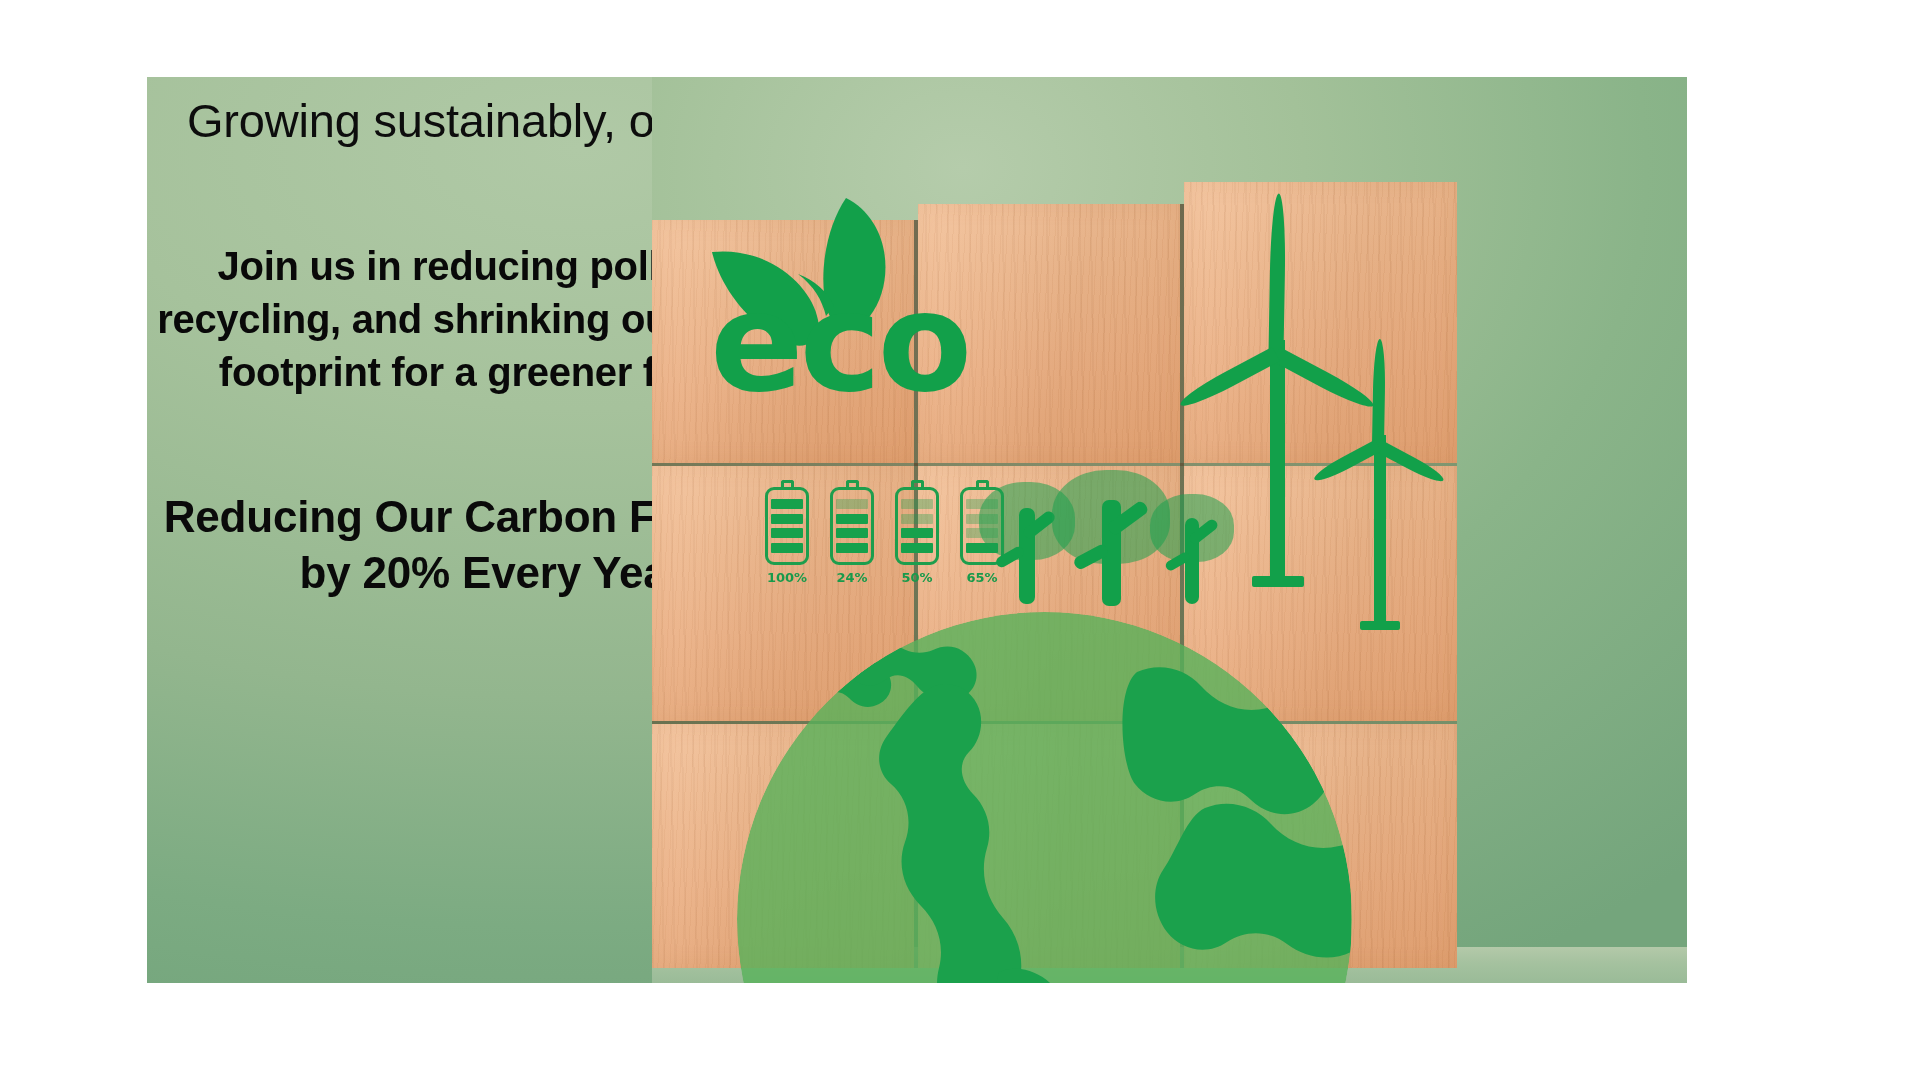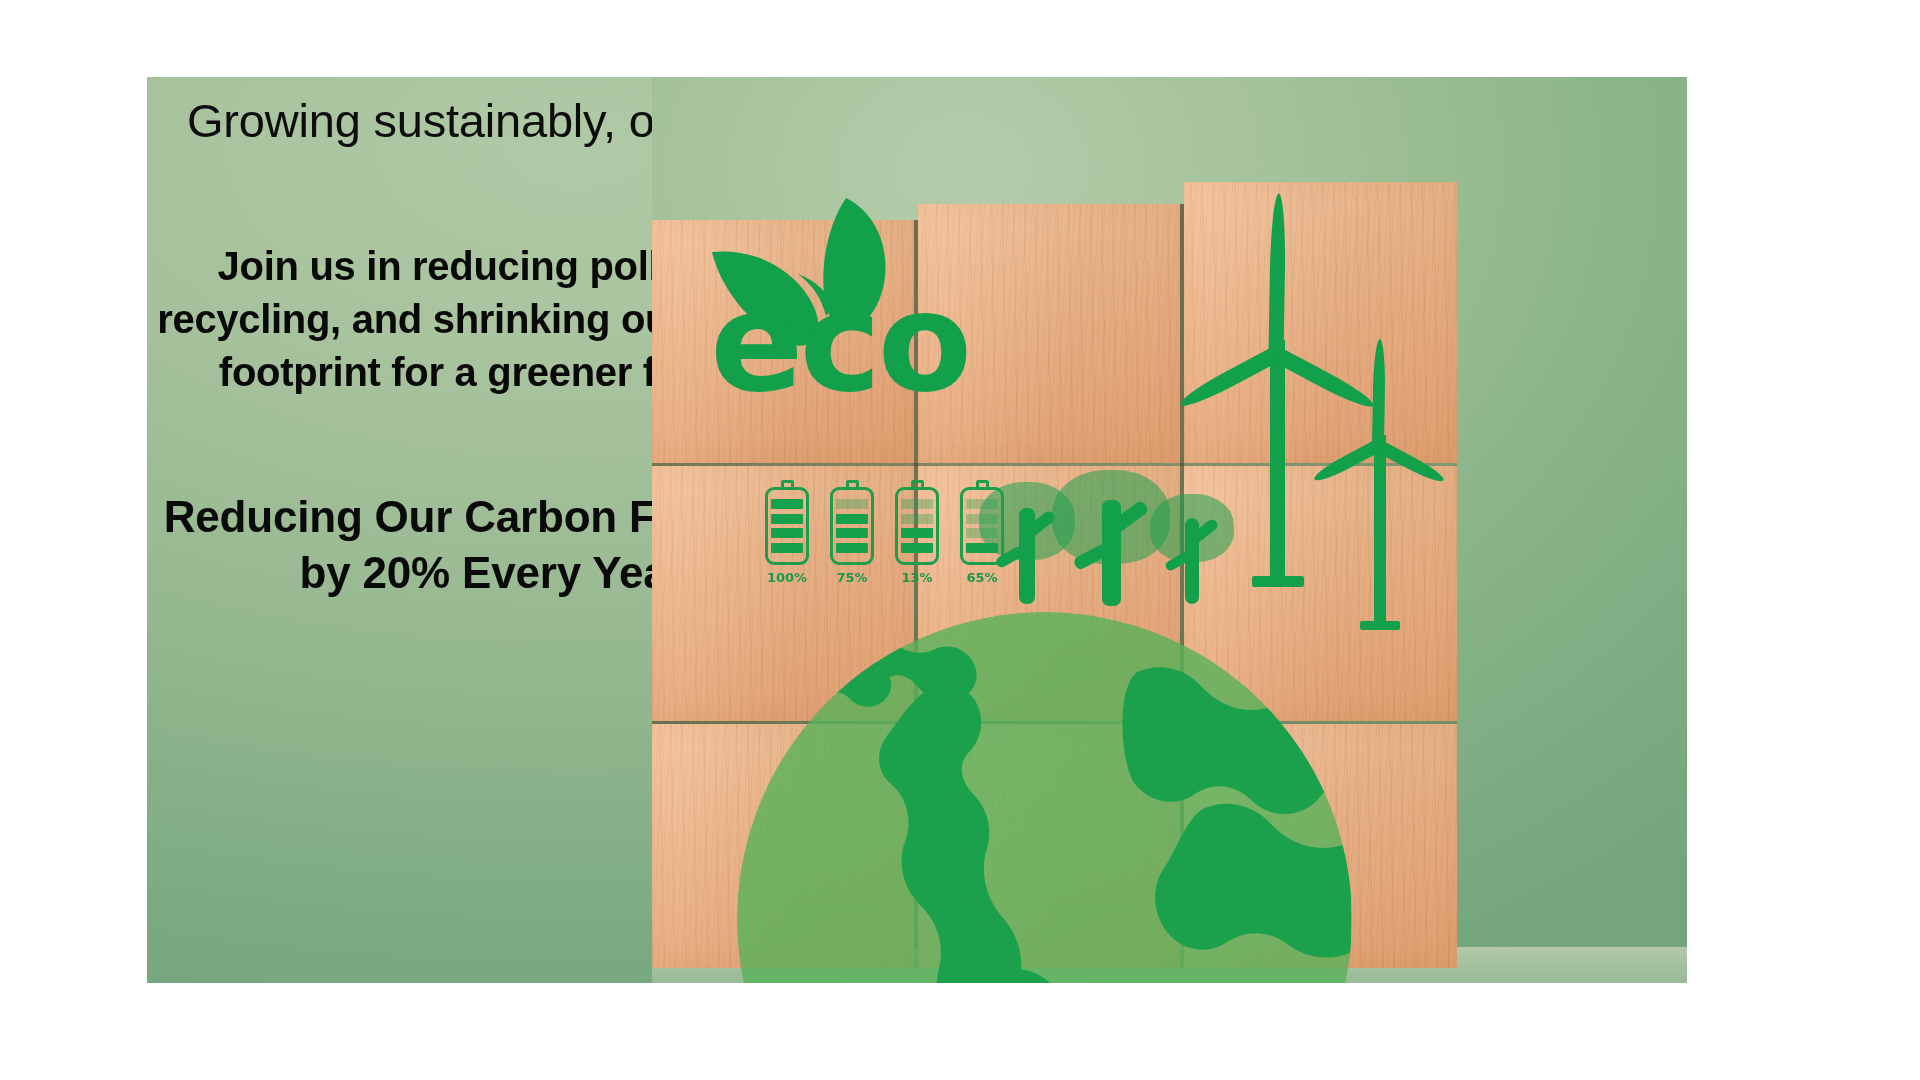--- a/index.html
+++ b/index.html
@@ -173,32 +173,32 @@
             </div>
 
             <div class="battery">
               <div class="bat-cap"></div>
               <div class="bat-body">
                 <div class="cell off"></div>
                   <div class="cell on"></div>
                 <div class="cell on"></div>
                   <div class="cell on"></div>
               </div>
-              <div class="bat-label">75%</div>
+              <div class="bat-label">24%</div>
             </div>
 
             <div class="battery">
               <div class="bat-cap"></div>
               <div class="bat-body">
                 <div class="cell off"></div>
                   <div class="cell off"></div>
                 <div class="cell on"></div>
                   <div class="cell on"></div>
               </div>
-              <div class="bat-label">13%</div>
+              <div class="bat-label">50%</div>
             </div>
 
             <div class="battery">
               <div class="bat-cap"></div>
               <div class="bat-body">
                 <div class="cell off"></div>
                   <div class="cell off"></div>
                 <div class="cell off"></div>
                   <div class="cell on"></div>
               </div>

